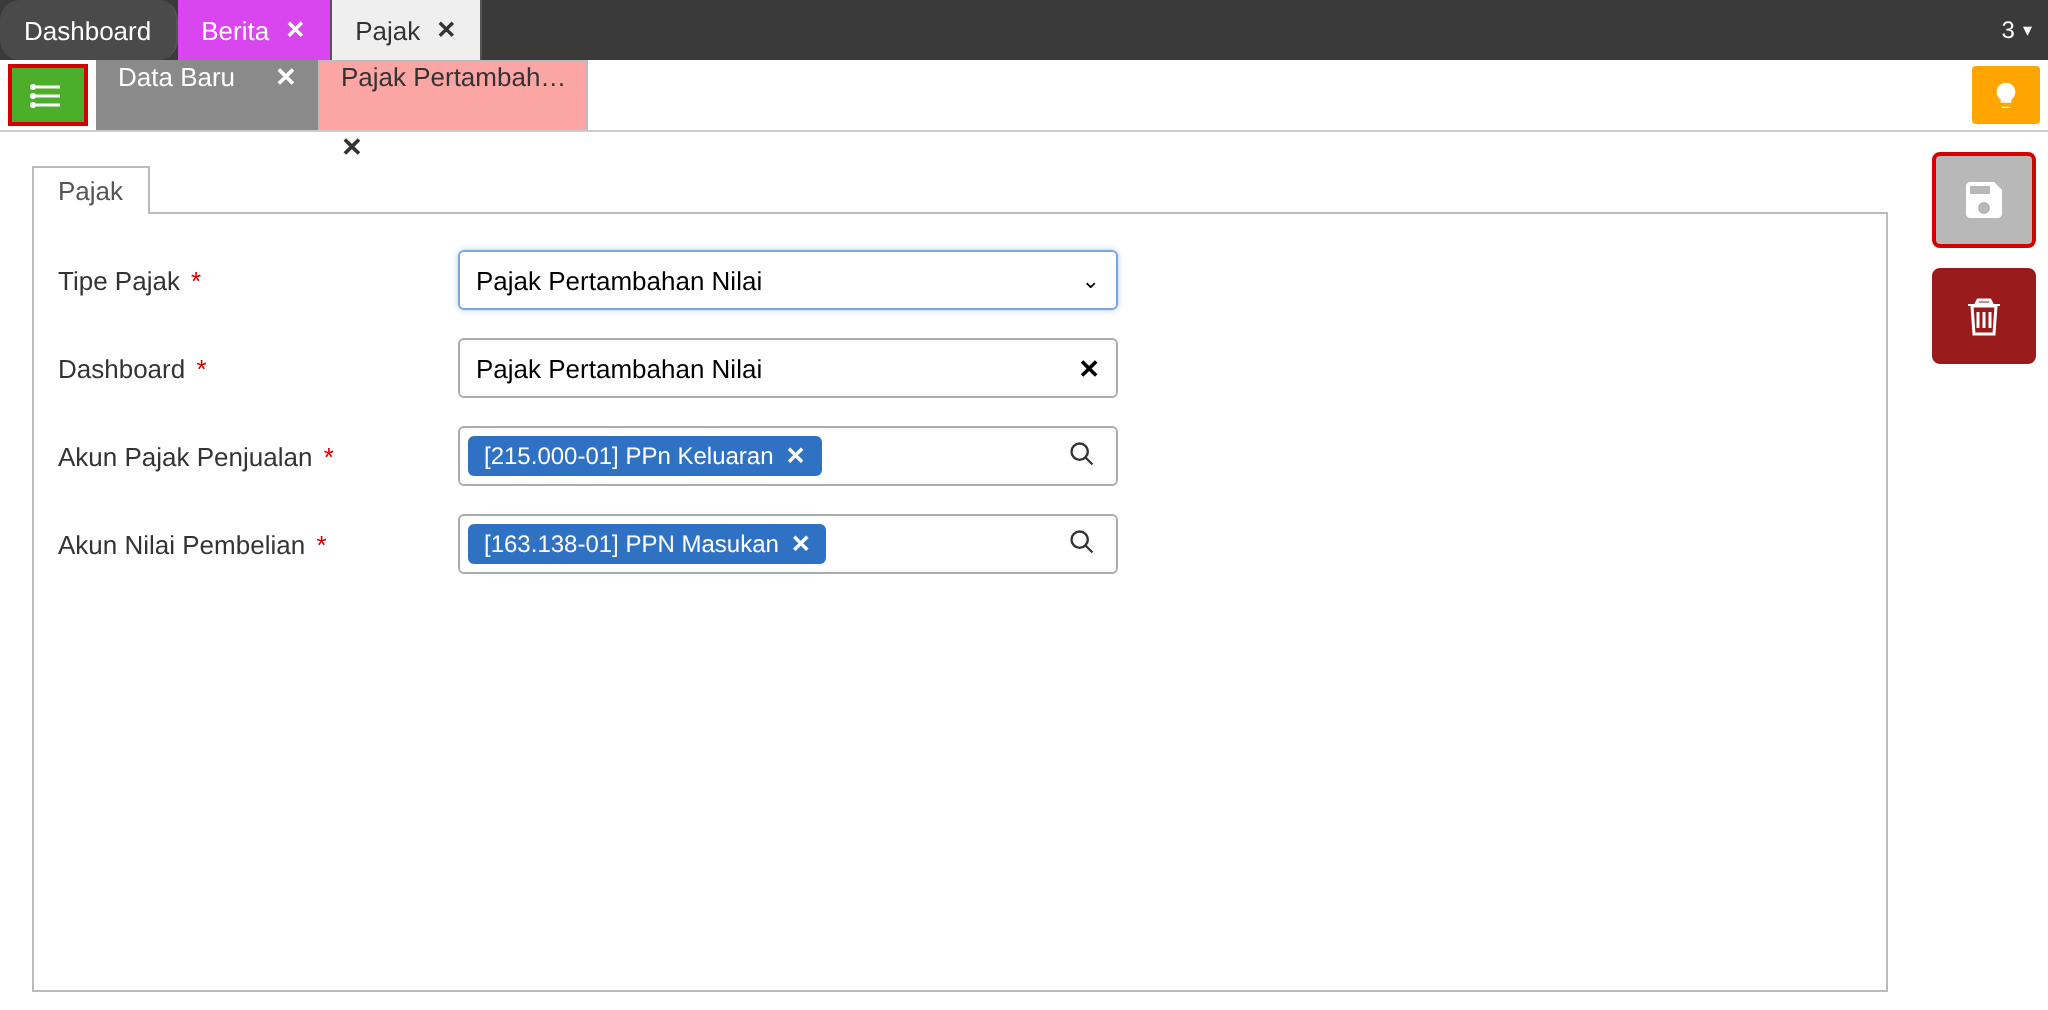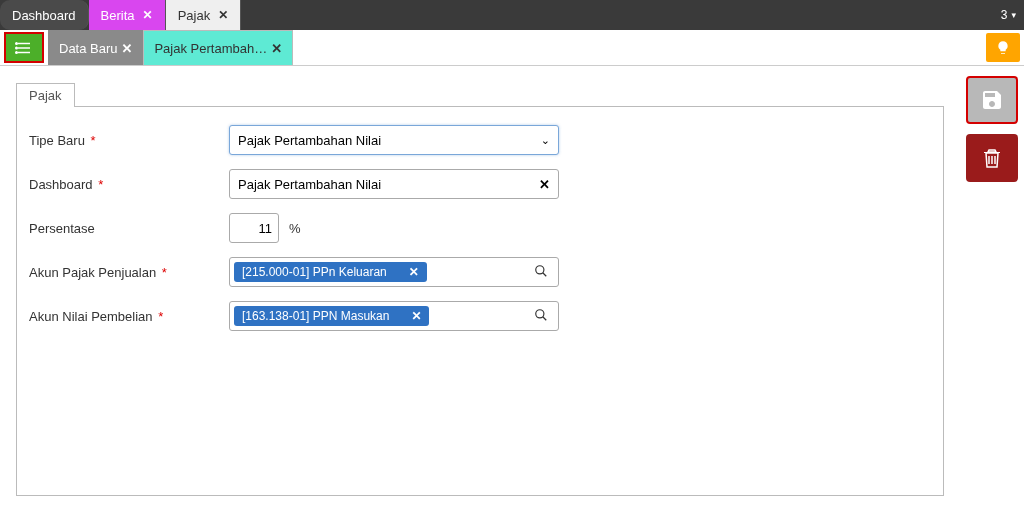--- a/index.html
+++ b/index.html
@@ -11,23 +11,23 @@
   .top-tab.active { background: #efefef; color: #333; }
   .top-tab.dim { background: #4a4a4a; border-radius: 10px; }
   .top-tab .close { font-size: 12px; font-weight: bold; cursor: pointer; }
   .top-strip .spacer { flex: 1; }
   .top-strip .count { color: #fff; font-size: 12px; display: flex; align-items: center; padding-right: 8px; gap: 4px; }
 
   
   .sub-bar { height: 36px; background: #fff; display: flex; align-items: stretch; border-bottom: 1px solid #ccc; position: relative; }
   .menu-btn { width: 40px; background: #4caf29; border: 2px solid #d40000; display: flex; align-items: center; justify-content: center; margin: 2px 4px 2px 4px; }
   .menu-btn svg { width: 18px; height: 18px; }
-  .sub-tab { display: flex; align-items: center; padding: 0 10px; font-size: 13px; border: 1px solid #bbb; border-bottom: none; gap: 4px; }
+  .sub-tab { display: flex; align-items: flex-start; padding: 0 10px; font-size: 13px; border: 1px solid #bbb; border-bottom: none; gap: 20px; }
   .sub-tab.grey { background: #8a8a8a; color: #fff; border-color: #8a8a8a; }
-  .sub-tab.white { background: #5eead4; color: #333; }
+  .sub-tab.white { background: #fca5a5; color: #333; flex-direction: column; }
   .sub-tab .close { font-weight: bold; cursor: pointer; }
   .bulb-btn { margin-left: auto; width: 34px; background: #ffa500; display: flex; align-items: center; justify-content: center; margin-right: 4px; margin-top: 3px; margin-bottom: 3px; border-radius: 2px; }
   .bulb-btn svg { width: 16px; height: 16px; }
 
   
   .main-wrap { display: flex; height: calc(505px - 30px - 36px); }
   .form-area { flex: 1; padding: 8px 8px 8px 8px; margin: 8px; }
   .panel-tabs { display: flex; }
   .panel-tab { border: 1px solid #bbb; border-bottom: none; padding: 4px 12px; font-size: 13px; color: #555; background:#fff; position:relative; top:1px; }
   .panel-body { border:1px solid #bbb; padding: 18px 12px; height: 390px; }
@@ -38,21 +38,21 @@
   .sel-wrap { width: 330px; height: 30px; border:1px solid #7aa7d9; border-radius:3px; background:#fff; display:flex; align-items:center; padding:0 8px; justify-content:space-between; font-size:13px; box-shadow: 0 0 3px rgba(70,130,200,.4); }
   .sel-wrap .chev { font-size:11px; }
 
   .txt-wrap { width:330px; height:30px; border:1px solid #aaa; border-radius:3px; background:#fff; display:flex; align-items:center; padding:0 8px; justify-content:space-between; font-size:13px; }
   .txt-wrap .clear { font-weight:bold; cursor:pointer; }
 
   .num-wrap { width:50px; height:30px; border:1px solid #aaa; border-radius:3px; text-align:right; padding:0 6px; display:flex; align-items:center; justify-content:flex-end; font-size:13px; }
   .pct-label { margin-left:10px; font-size:13px; color:#333; }
 
   .tag-wrap { width:330px; height:30px; border:1px solid #aaa; border-radius:3px; background:#fff; display:flex; align-items:center; padding:0 4px; justify-content:space-between; }
-  .tag-wrap .chip { background:#2f72c3; color:#fff; font-size:12px; padding:3px 8px; border-radius:3px; display:flex; align-items:center; gap:22px; }
+  .tag-wrap .chip { background:#2f72c3; color:#fff; font-size:12px; padding:3px 8px; border-radius:3px; display:flex; align-items:center; gap:6px; }
   .tag-wrap .chip .chip-x { font-weight:bold; cursor:pointer; }
   .tag-wrap .search-ic { font-size:14px; margin-right:6px; cursor:pointer; color:#333; }
 
   
   .actions { width:64px; padding:10px 6px; display:flex; flex-direction:column; gap:10px; }
   .act-btn { width:52px; height:48px; border-radius:4px; display:flex; align-items:center; justify-content:center; }
   .act-save { background:#b8b8b8; border:2px solid #d40000; }
   .act-del { background:#9a1b1b; }
   .act-btn svg { width:24px; height:24px; }
 
@@ -109,47 +109,38 @@
   <div class="form-area">
     <div class="panel-tabs">
       <div class="panel-tab">
         <span>Pajak</span>
       </div>
     </div>
     <div class="panel-body">
 
       <div class="form-row">
         <div class="label">
-          <span>Tipe Baru</span><span class="req"> *</span>
+          <span>Tipe Pajak</span><span class="req"> *</span>
         </div>
         <div class="sel-wrap">
           <span>Pajak Pertambahan Nilai</span>
           <span class="chev">⌄</span>
         </div>
       </div>
 
       <div class="form-row">
         <div class="label">
           <span>Dashboard</span><span class="req"> *</span>
         </div>
         <div class="txt-wrap">
           <span>Pajak Pertambahan Nilai</span>
           <span class="clear">✕</span>
         </div>
       </div>
 
-      <div class="form-row">
-        <div class="label">
-          <span>Persentase</span>
-        </div>
-        <div class="num-wrap">
-          <span>11</span>
-        </div>
-        <span class="pct-label">%</span>
-      </div>
 
       <div class="form-row">
         <div class="label">
           <span>Akun Pajak Penjualan</span><span class="req"> *</span>
         </div>
         <div class="tag-wrap">
           <span class="chip">
             <span>[215.000-01] PPn Keluaran</span>
             <span class="chip-x">✕</span>
           </span>

